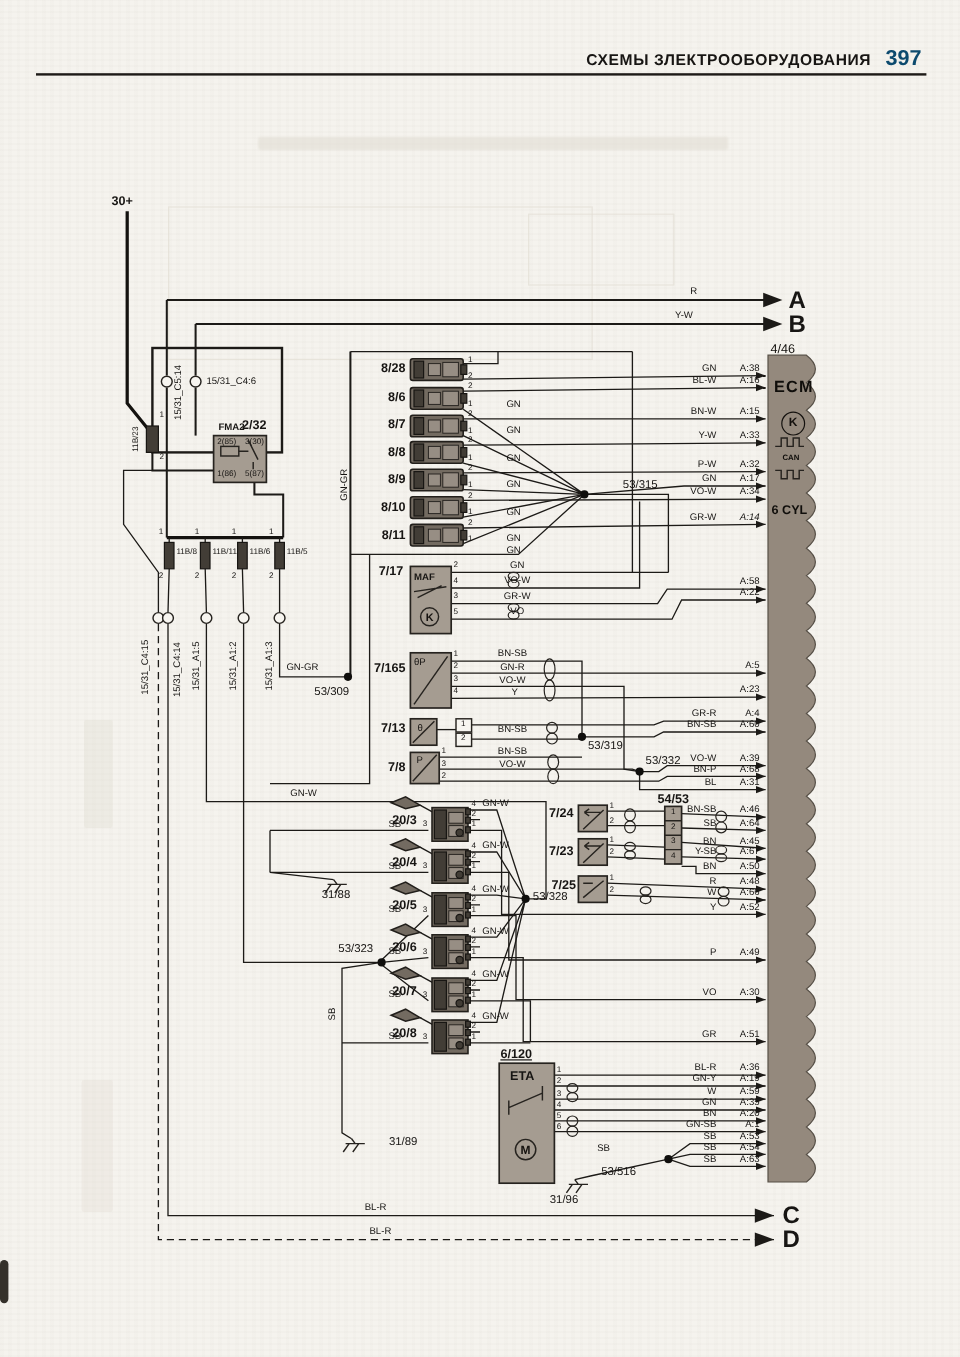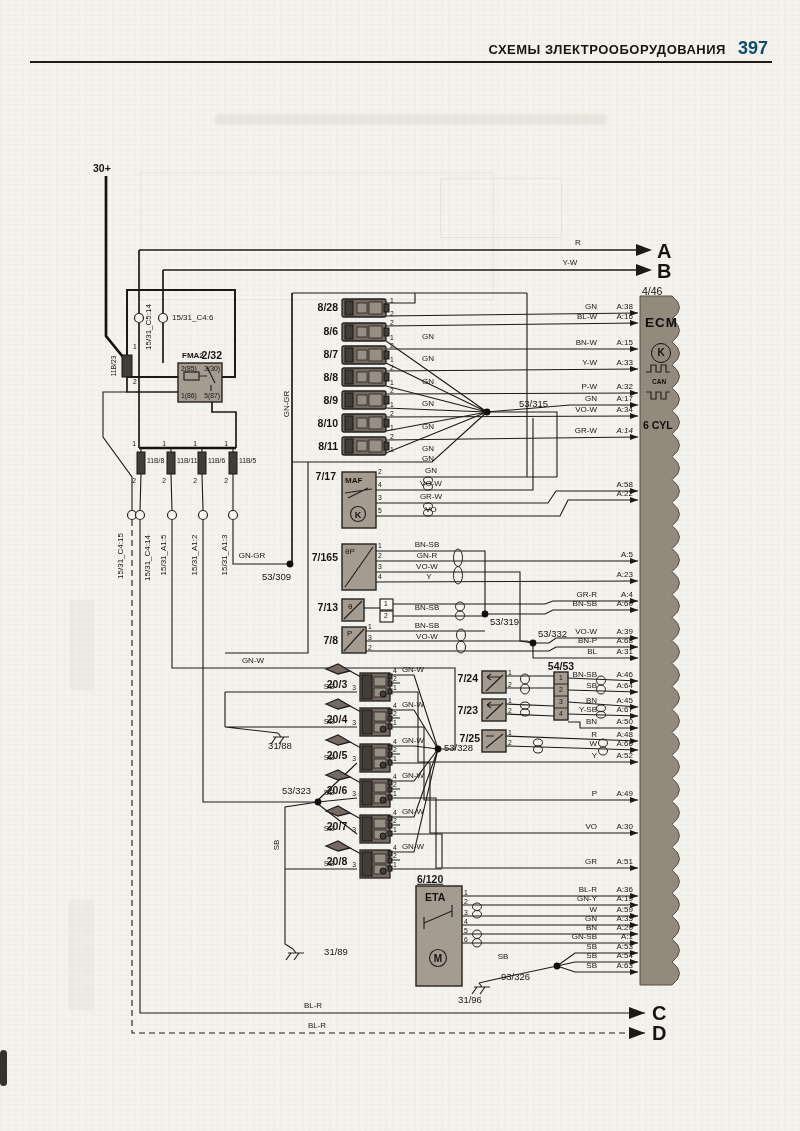--- a/index.html
+++ b/index.html
@@ -597,21 +597,21 @@
       <span class="lb ss" style="left: 508px; top: 743px;">2</span>
       <span class="lb b" style="left: 417px; top: 879px; text-decoration: underline;">6/120</span>
       <span class="lb b" style="left: 425px; top: 897px;">ETA</span>
       <span class="lb ss" style="left: 464px; top: 893px;">1</span>
       <span class="lb ss" style="left: 464px; top: 902px;">2</span>
       <span class="lb ss" style="left: 464px; top: 913px;">3</span>
       <span class="lb ss" style="left: 464px; top: 922px;">4</span>
       <span class="lb ss" style="left: 464px; top: 931px;">5</span>
       <span class="lb ss" style="left: 464px; top: 940px;">6</span>
       <span class="lb c s" style="left: 503px; top: 957px;">SB</span>
-      <span class="lb r" style="left: 530px; top: 977px;">93/326</span>
+      <span class="lb r" style="left: 530px; top: 977px;">53/516</span>
       <span class="lb c s" style="left: 313px; top: 1006px;">BL-R</span>
       <span class="lb c s" style="left: 317px; top: 1026px;">BL-R</span>
       <span class="lb c s" style="left: 578px; top: 243px;">R</span>
       <span class="lb c s" style="left: 570px; top: 263px;">Y-W</span>
       <span class="lb big" style="left: 657px; top: 251px;">A</span>
       <span class="lb big" style="left: 657px; top: 271px;">B</span>
       <span class="lb big" style="left: 652px; top: 1013px;">C</span>
       <span class="lb big" style="left: 652px; top: 1033px;">D</span>
       <span class="lb r s" style="left: 597px; top: 307px;">GN</span>
       <span class="lb r s" style="left: 633px; top: 307px;">A:38</span>

